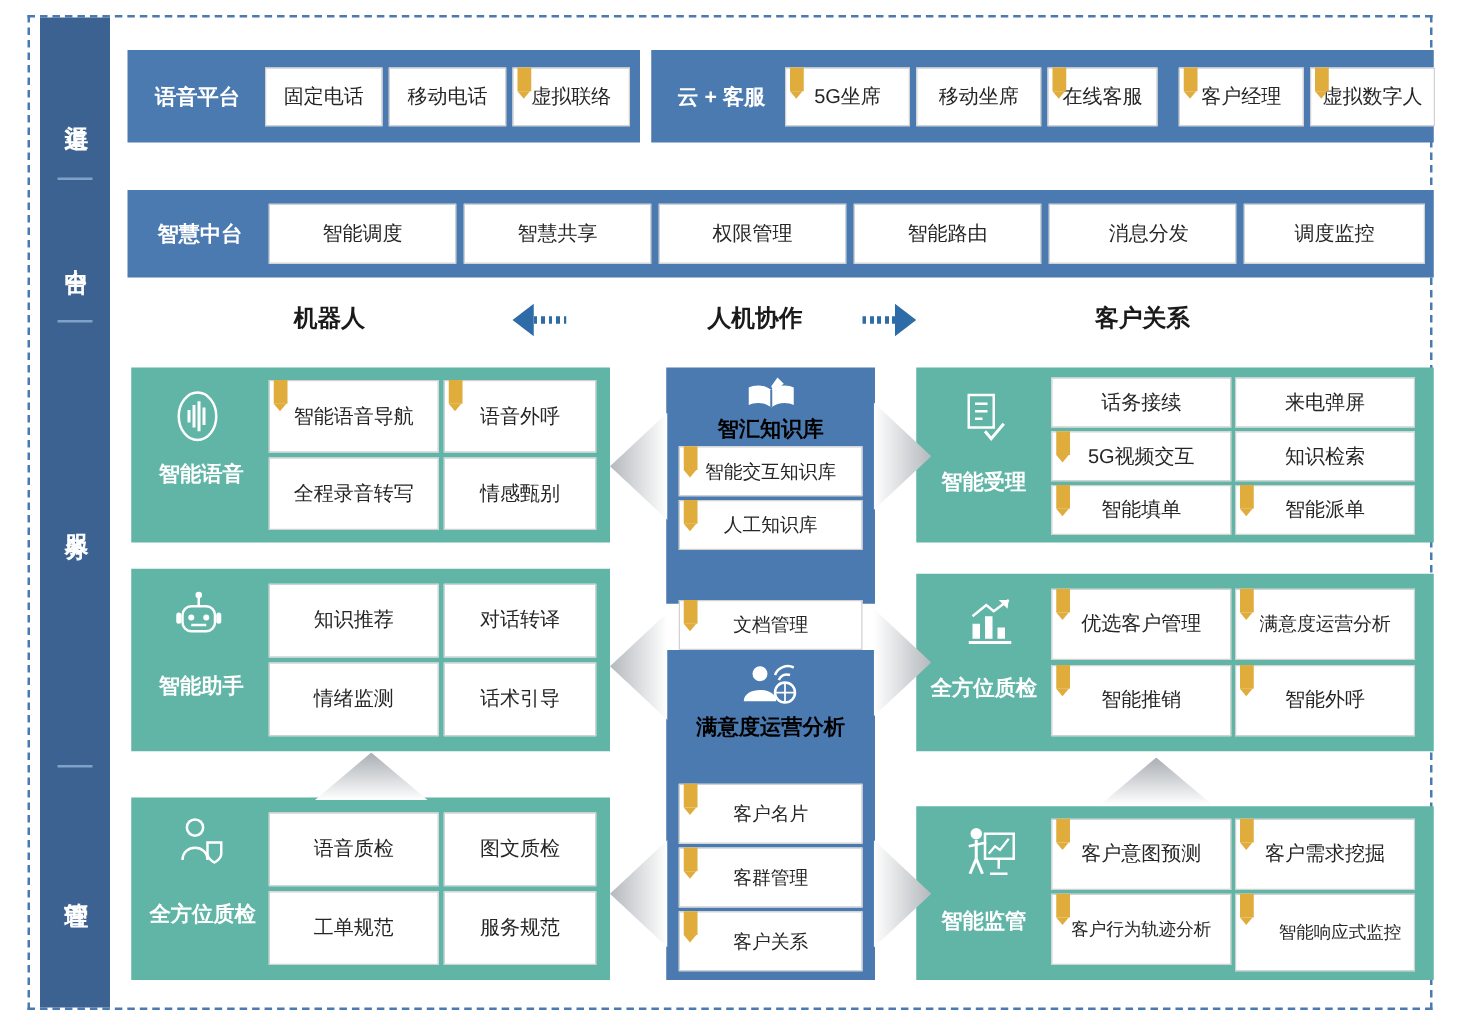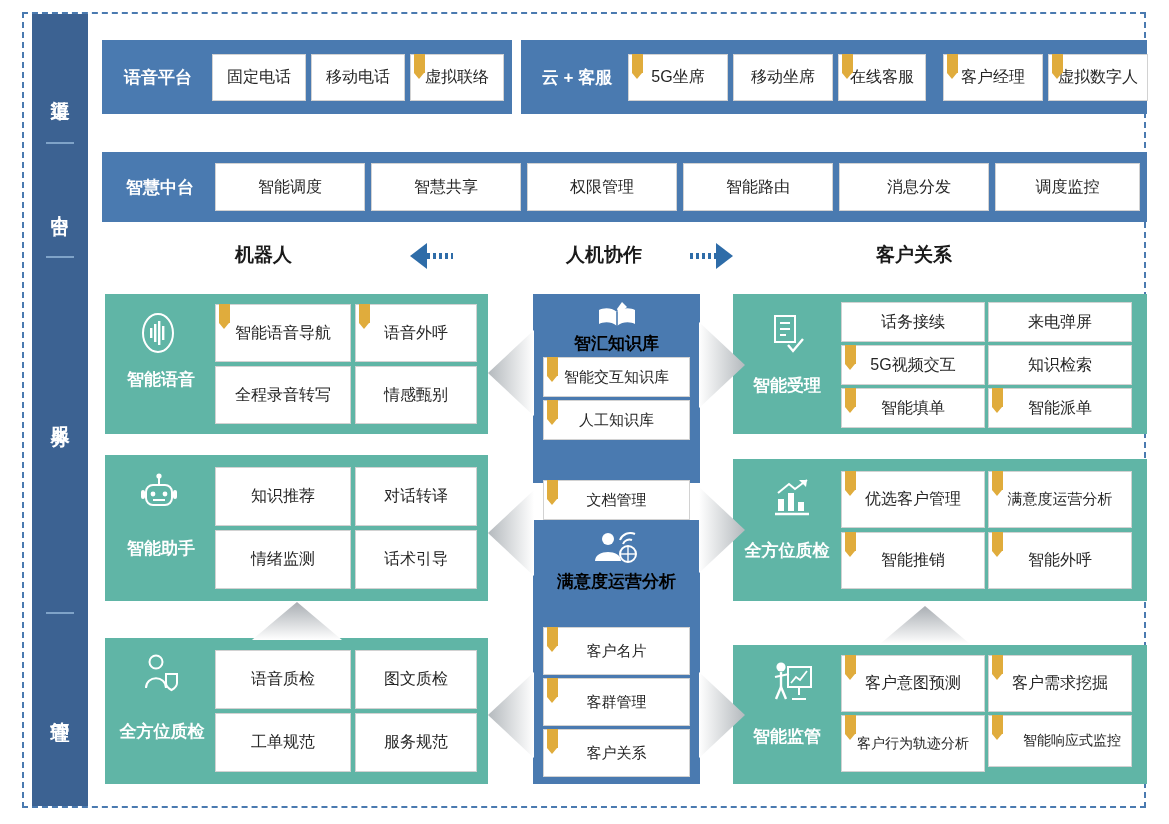--- a/index.html
+++ b/index.html
@@ -366,21 +366,21 @@
       <span>客户意图预测</span>
     </div>
     <div class="wbox" style="left:255px;top:10px;width:144px;height:57px;">
       <span class="bm"></span>
       <span>客户需求挖掘</span>
     </div>
     <div class="wbox xs" style="left:108px;top:70px;width:144px;height:57px;">
       <span class="bm"></span>
       <span>客户行为轨迹分析</span>
     </div>
-    <div class="wbox xs" style="left:255px;top:70px;width:144px;height:52px;padding-left:24px;">
+    <div class="wbox xs" style="left:255px;top:70px;width:144px;height:62px;padding-left:24px;">
       <span class="bm"></span>
       <span>智能响应式监控</span>
     </div>
   </div>
 
   <div class="chev" style="left:488px;top:330px;">
     <svg width="46" height="86" viewBox="0 0 46 86">
       <defs>
           <linearGradient id="gl1" x1="1" y1="0" x2="0" y2="0">
         <stop offset="0%" stop-color="#ffffff"></stop>

